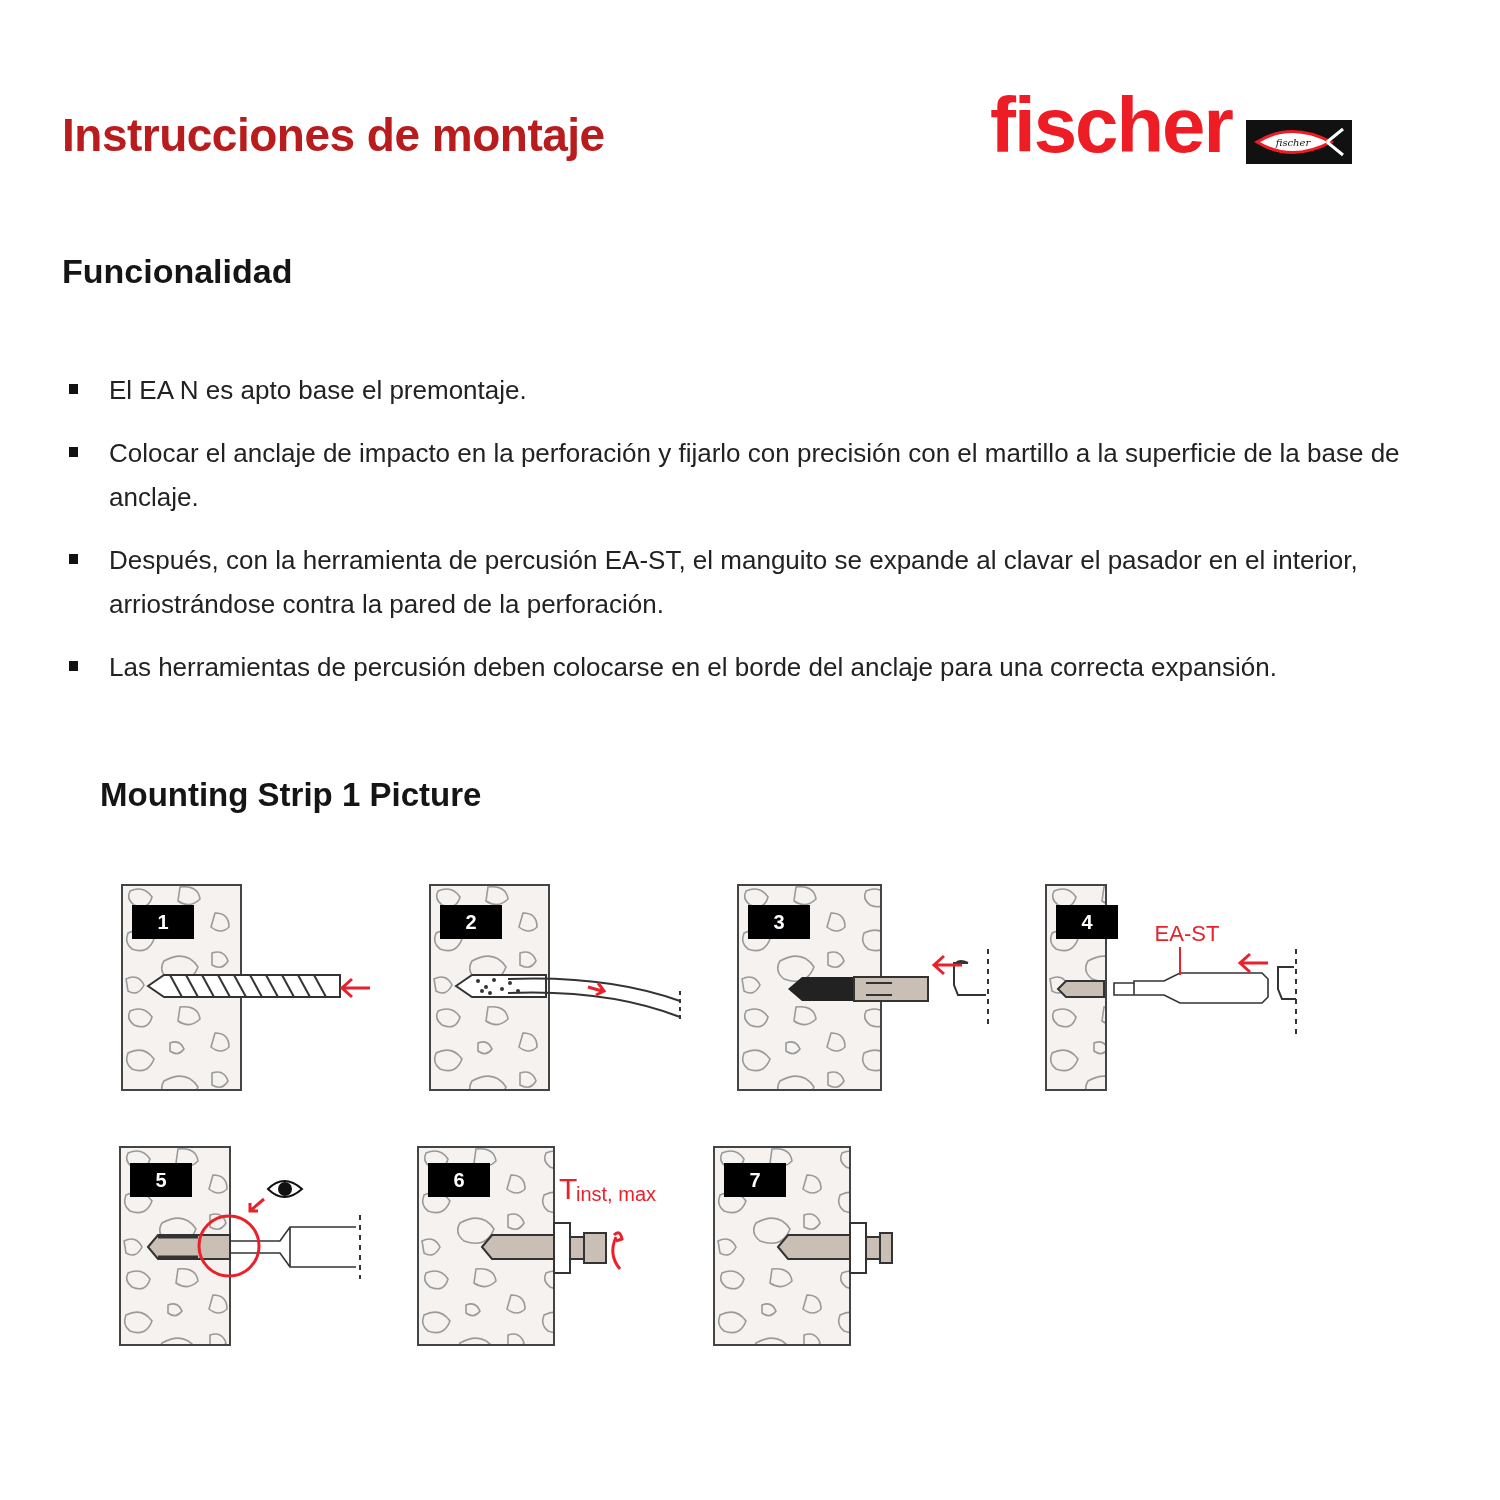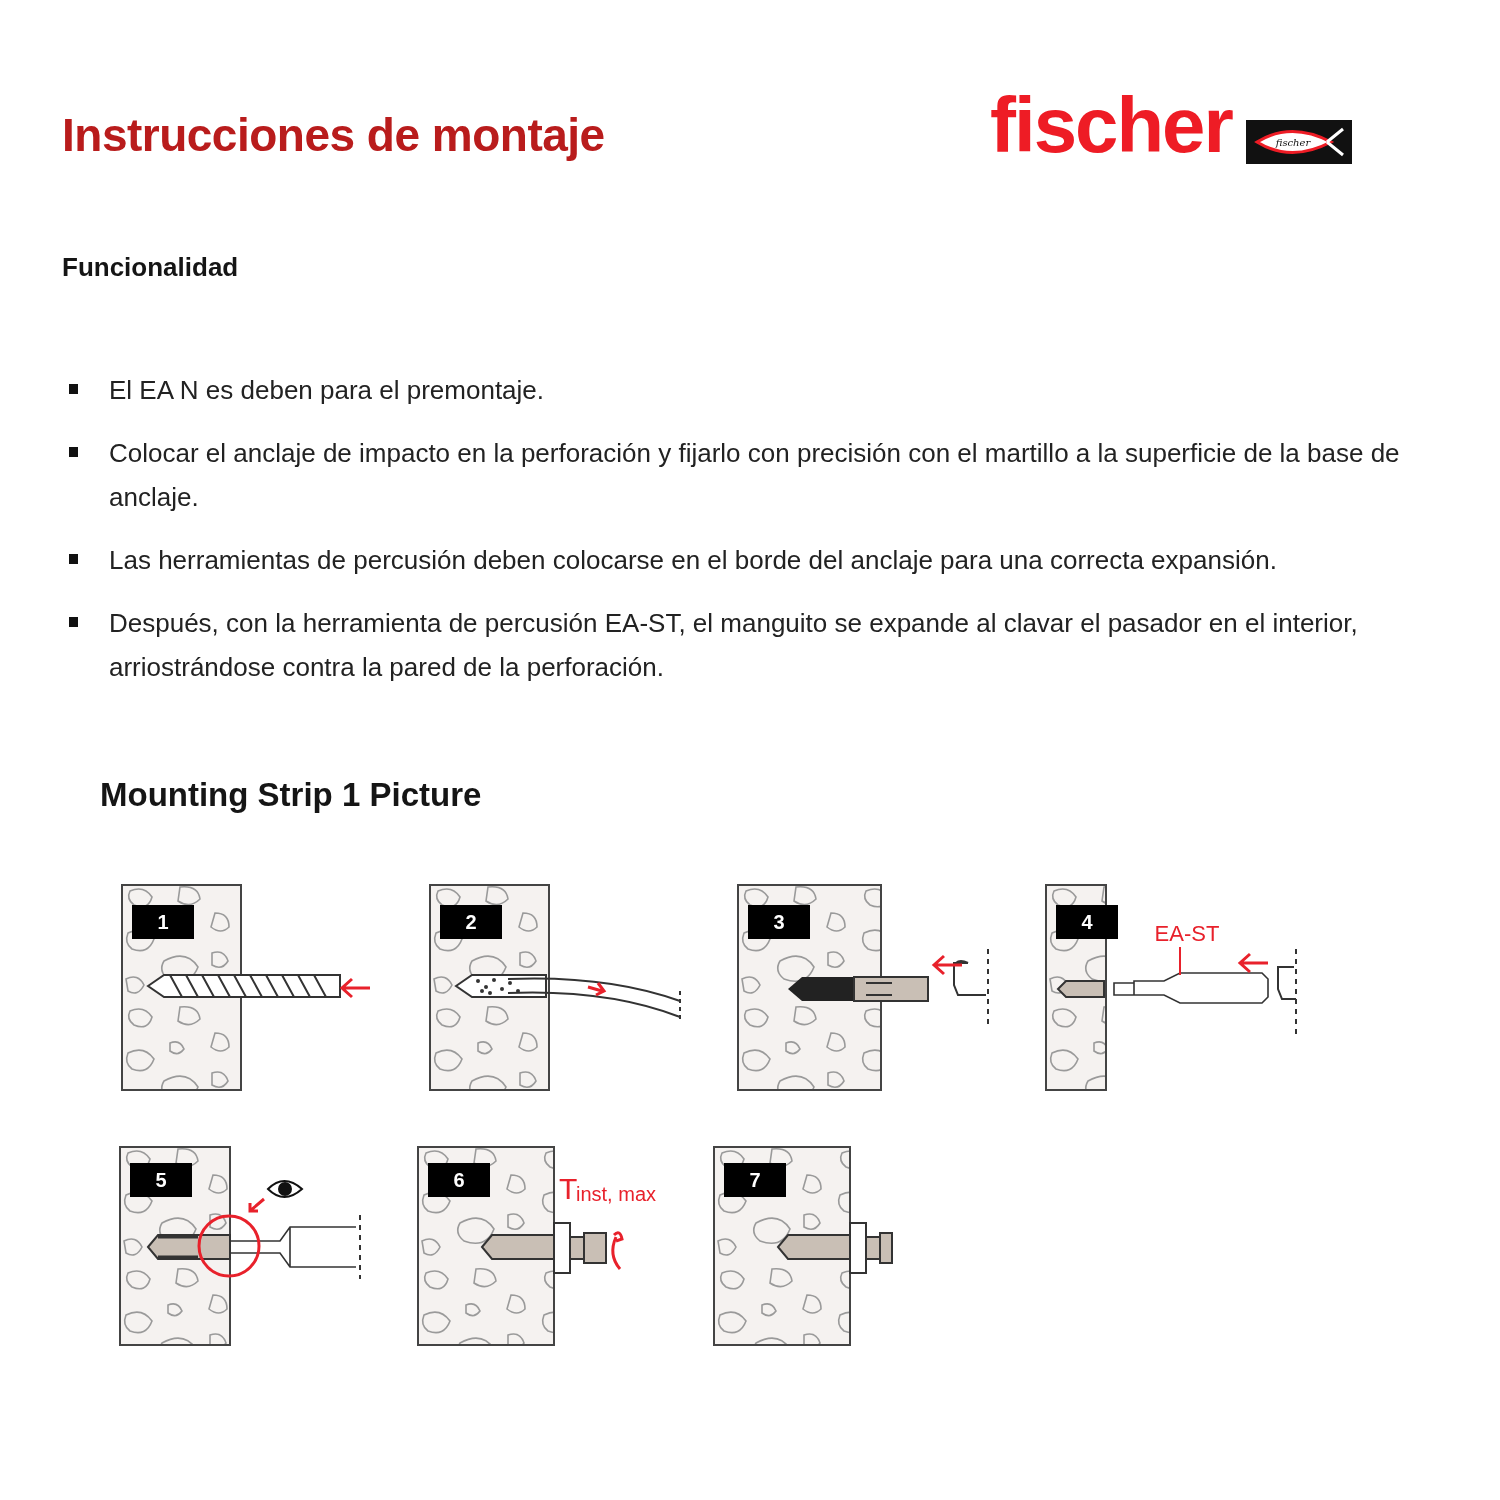--- a/index.html
+++ b/index.html
@@ -1,21 +1,21 @@
 <!DOCTYPE html>
 <html><head>
 <meta charset="utf-8">
 <style>
   html, body { margin:0; padding:0; background:#ffffff; }
   body { width:1500px; height:1500px; position:relative; overflow:hidden; font-family:"Liberation Sans", sans-serif; color:#1a1a1a; }
   .page-title { position:absolute; left:62px; top:108px; font-size:46px; font-weight:bold; letter-spacing:-0.5px; color:#b91c1c; }
   .logo { position:absolute; left:990px; top:86px; display:flex; align-items:flex-end; }
   .logo-word { font-family:"Liberation Sans", sans-serif; font-weight:bold; font-size:78px; color:#ee1c25; letter-spacing:-2px; line-height:1; }
   .logo-fish { margin-left:14px; margin-top:10px; width:106px; height:44px; background:#111; display:flex; align-items:center; justify-content:center; }
-  .section-title { position:absolute; left:62px; top:252px; font-size:26px; font-weight:bold; color:#151515; }
+  .section-title { position:absolute; left:62px; top:252px; font-size:34px; font-weight:bold; color:#151515; }
   .bullets { position:absolute; left:62px; top:368px; width:1360px; margin:0; padding:0; list-style:none; }
   .bullet { display:flex; margin-bottom:19px; }
   .bullet-mark { width:9px; height:10px; background:#111; margin:16px 0 0 7px; flex:none; }
   .bullet-text { margin-left:31px; font-size:26px; line-height:44px; color:#222; }
   .strip-title { position:absolute; left:100px; top:776px; font-size:33px; font-weight:bold; color:#151515; }
   .step { position:absolute; }
   .step svg { display:block; }
 </style>
 </head>
 <body>
@@ -31,33 +31,33 @@
       <text x="42" y="21" font-size="10" font-style="italic" font-family="DejaVu Serif, serif" text-anchor="middle" fill="#111">fischer</text>
     </svg>
   </span>
 </div>
 
 <div class="section-title">Funcionalidad</div>
 
 <ul class="bullets">
   <li class="bullet">
     <span class="bullet-mark"></span>
-    <span class="bullet-text">El EA N es deben para el premontaje.</span>
+    <span class="bullet-text">El EA N es apto base el premontaje.</span>
   </li>
   <li class="bullet">
     <span class="bullet-mark"></span>
     <span class="bullet-text">Colocar el anclaje de impacto en la perforación y fijarlo con precisión con el martillo a la superficie de la base de anclaje.</span>
   </li>
   <li class="bullet">
     <span class="bullet-mark"></span>
-    <span class="bullet-text">Las herramientas de percusión deben colocarse en el borde del anclaje para una correcta expansión.</span>
+    <span class="bullet-text">Después, con la herramienta de percusión EA-ST, el manguito se expande al clavar el pasador en el interior, arriostrándose contra la pared de la perforación.</span>
   </li>
   <li class="bullet">
     <span class="bullet-mark"></span>
-    <span class="bullet-text">Después, con la herramienta de percusión EA-ST, el manguito se expande al clavar el pasador en el interior, arriostrándose contra la pared de la perforación.</span>
+    <span class="bullet-text">Las herramientas de percusión deben colocarse en el borde del anclaje para una correcta expansión.</span>
   </li>
 </ul>
 
 <div class="strip-title">Mounting Strip 1 Picture</div>
 
 <svg width="0" height="0" style="position:absolute">
   <defs>
     <pattern id="stones" width="120" height="120" patternUnits="userSpaceOnUse">
       <rect width="120" height="120" fill="#f5f2f0"></rect>
       <g fill="none" stroke="#9a9a9a" stroke-width="1.6">

